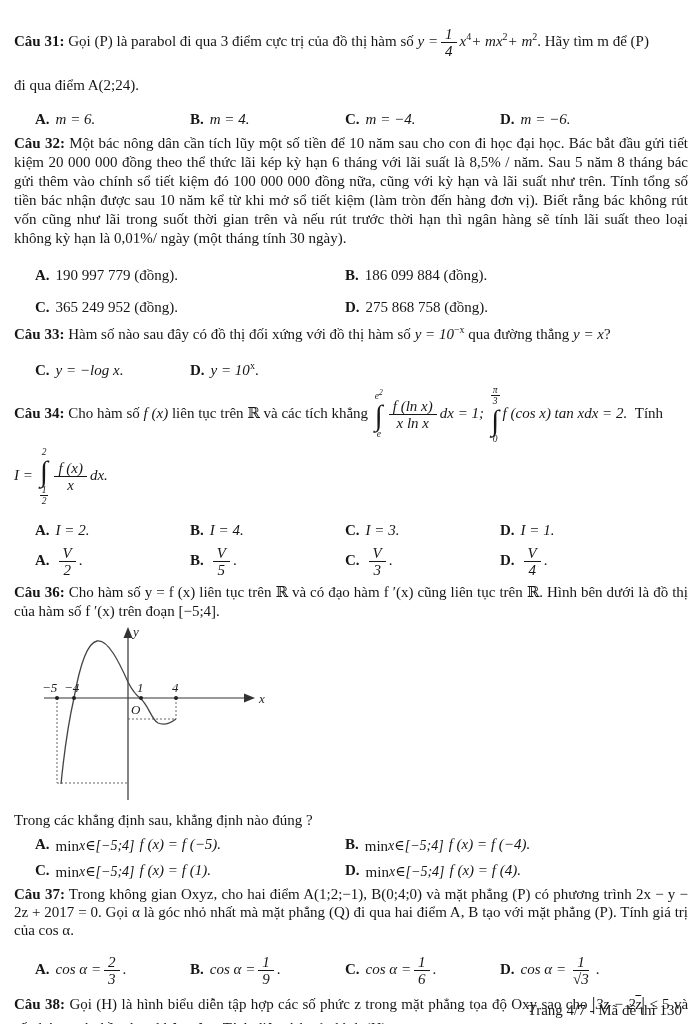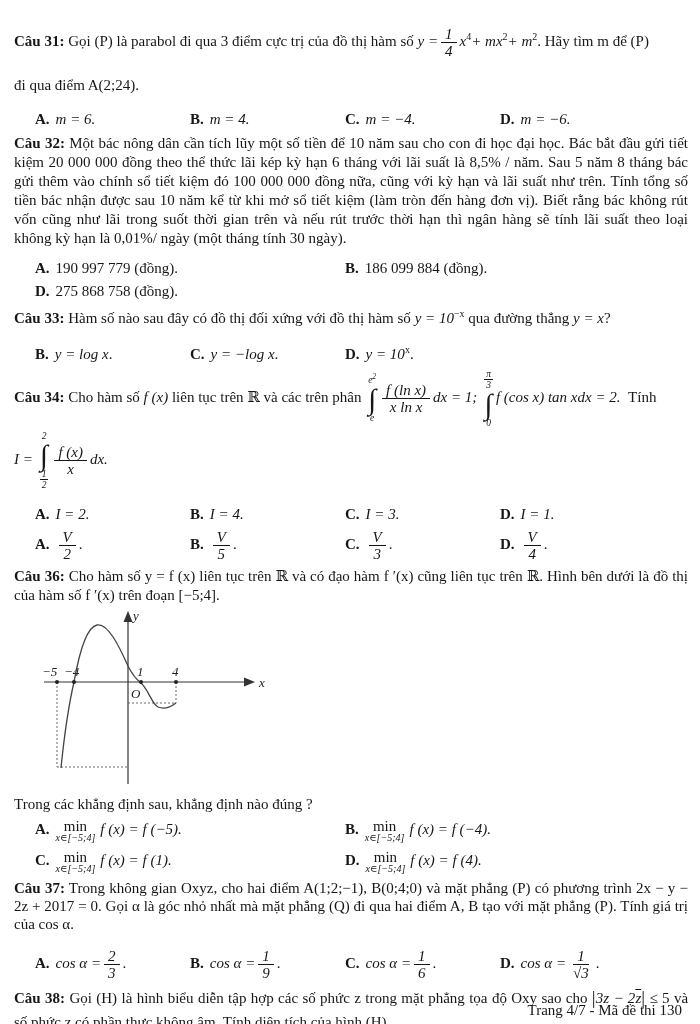--- a/index.html
+++ b/index.html
@@ -30,23 +30,23 @@
   
   .ig { display: inline-flex; flex-direction: column; align-items: center;
         vertical-align: middle; line-height: 1; margin: 0 3px; }
   .ig .ib { font-size: 9.5px; line-height: 10px; font-style: italic; }
   .ig .is { font-size: 29px; line-height: 28px; font-style: normal; }
   .ig sup { font-size: 7.5px; }
   .bfr { display: inline-flex; flex-direction: column; align-items: center; }
   .bfr .bn { border-bottom: 0.8px solid #161616; padding: 0 2px; }
   .bfr .bd { padding: 0 2px; }
   
-  .mn { display: inline-flex; flex-direction: column; align-items: center;
+  .mn { display: inline-flex; flex-direction: row; align-items: center;
         vertical-align: middle; line-height: 14px; margin-right: 5px; text-align: center; }
-  .mn .s { font-size: 10px; font-style: italic; line-height: 10px; }
+  .mn .s { font-size: 14px; font-style: italic; line-height: 10px; }
   .bar { font-size: 19px; vertical-align: -1px; }
   .ovl { text-decoration: overline; }
   .lh24 { line-height: 24px; font-family: Liberation Serif, serif; }
   .lh26 { line-height: 18px; }
   .graph-wrap { margin: 5px 0 2px 26px; }
   .graph text { font-size: 13px; font-style: italic; fill: #222;
         font-family: "Liberation Serif", "DejaVu Serif", serif; }
   .footer { position: absolute; right: 18px; bottom: 4px; }
 </style>
 </head>
@@ -69,48 +69,48 @@
     <div class="opt"><span class="k">C.</span><span class="it">m = −4.</span></div>
     <div class="opt"><span class="k">D.</span><span class="it">m = −6.</span></div>
   </div>
 </div>
 
 <div class="qblock">
   <p>
     <span class="qlabel">Câu 32:</span>
     <span>Một bác nông dân cần tích lũy một số tiền để 10 năm sau cho con đi học đại học. Bác bắt đầu gửi tiết kiệm 20 000 000 đồng theo thể thức lãi kép kỳ hạn 6 tháng với lãi suất là 8,5% / năm. Sau 5 năm 8 tháng bác gửi thêm vào chính sổ tiết kiệm đó 100 000 000 đồng nữa, cũng với kỳ hạn và lãi suất như trên. Tính tổng số tiền bác nhận được sau 10 năm kể từ khi mở sổ tiết kiệm (làm tròn đến hàng đơn vị). Biết rằng bác không rút vốn cũng như lãi trong suốt thời gian trên và nếu rút trước thời hạn thì ngân hàng sẽ tính lãi suất theo loại không kỳ hạn là 0,01%/ ngày (một tháng tính 30 ngày).</span>
   </p>
-  <div class="opts opts2" style="margin-top:11px; row-gap:4px;">
+  <div class="opts opts2" style="margin-top:18px; row-gap:13px;">
     <div class="opt"><span class="k">A.</span><span>190 997 779 (đồng).</span></div>
     <div class="opt"><span class="k">B.</span><span>186 099 884 (đồng).</span></div>
+    <div class="opt"><span class="k">C.</span><span>365 249 952 (đồng).</span></div>
     <div class="opt"><span class="k">D.</span><span>275 868 758 (đồng).</span></div>
   </div>
 </div>
 
 <div class="qblock">
   <p class="lh24">
     <span class="qlabel">Câu 33:</span>
     <span>Hàm số nào sau đây có đồ thị đối xứng với đồ thị hàm số</span>
     <span class="it">y = 10</span><sup>−x</sup>
     <span>qua đường thẳng</span>
     <span class="it">y = x</span><span>?</span>
   </p>
   <div class="opts opts4">
-    <div class="opt"><span class="k">B.</span><span class="it">y = log x</span><sup></sup><span>.</span></div>
     <div class="opt"><span class="k">C.</span><span class="it">y = −log x</span><sup></sup><span>.</span></div>
     <div class="opt"><span class="k">D.</span><span class="it">y = 10</span><sup>x</sup><span>.</span></div>
   </div>
 </div>
 
 <div class="qblock">
   <p>
     <span class="qlabel">Câu 34:</span>
     <span>Cho hàm số</span>
     <span class="it">f (x)</span>
-    <span>liên tục trên ℝ và các trên phân</span>
+    <span>liên tục trên ℝ và các tích khẳng</span>
     <span class="ig">
         <span class="ib"><span>e</span><sup>2</sup></span>
         <span class="is">∫</span>
         <span class="ib">e</span>
       </span><span class="fr">
         <span class="n it">f (ln x)</span>
         <span class="d it">x ln x</span>
       </span><span class="it">dx = 1;</span>
     <span class="ig">
         <span class="ib bfr">

